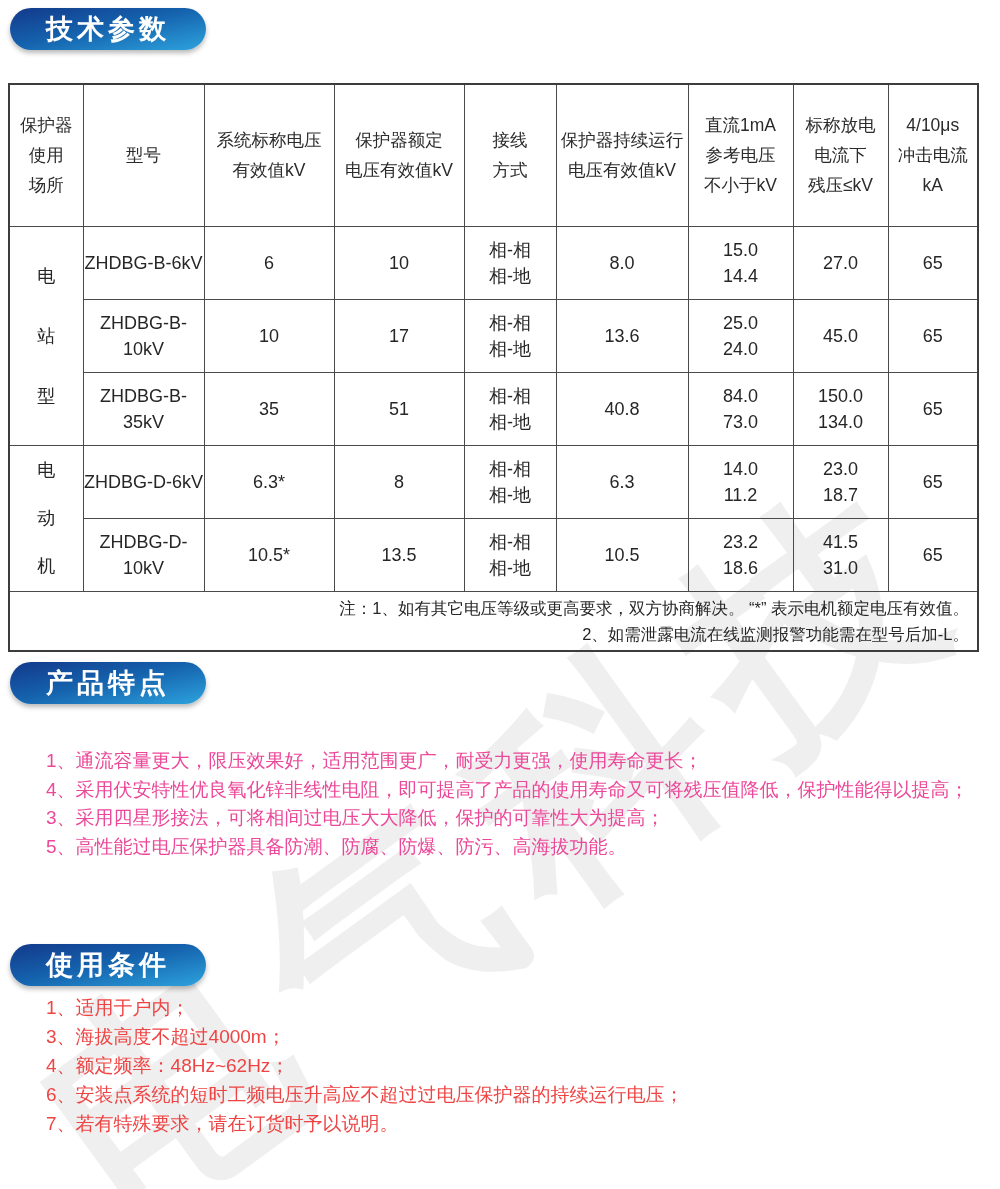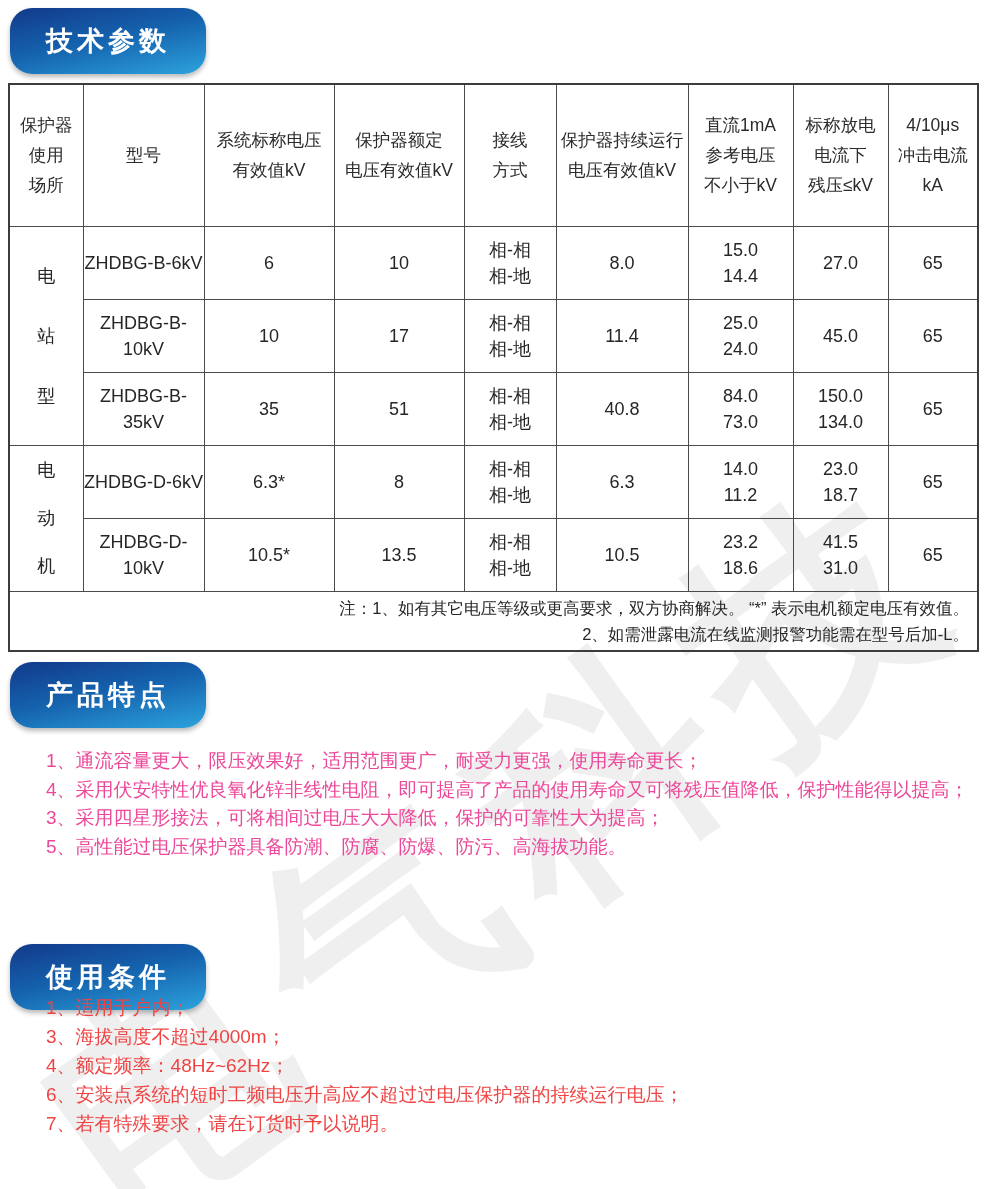--- a/index.html
+++ b/index.html
@@ -14,21 +14,21 @@
     transform:rotate(-36deg);transform-origin:left top;
     font-size:235px;font-weight:bold;letter-spacing:28px;white-space:nowrap;
     color:rgba(125,125,125,0.12);pointer-events:none;
   }
   .layer{position:absolute;z-index:1;}
   
   .pill{
     display:inline-block;
     background:linear-gradient(168deg,#12398a 0%,#1563ae 48%,#2da3dd 100%);
     color:#fff;font-weight:bold;font-size:27px;letter-spacing:4px;
-    border-radius:22px;padding:17px 36px;line-height:32px;
+    border-radius:22px;padding:5px 36px;line-height:32px;
     box-shadow:0 3px 5px rgba(0,0,0,0.28);
   }
   
   table.spec{
     border-collapse:collapse;table-layout:fixed;width:969px;
     background:transparent;
   }
   table.spec th,table.spec td{
     border:1px solid #4a4a4a;text-align:center;vertical-align:middle;
     font-weight:normal;padding:0;white-space:pre-line;
@@ -110,21 +110,21 @@
 14.4</td>
         <td>27.0</td>
         <td>65</td>
       </tr>
       <tr class="row">
         <td>ZHDBG-B-10kV</td>
         <td>10</td>
         <td>17</td>
         <td class="wiring">相-相
 相-地</td>
-        <td>11.4</td>
+        <td>13.6</td>
         <td>25.0
 24.0</td>
         <td>45.0</td>
         <td>65</td>
       </tr>
       <tr class="row">
         <td>ZHDBG-B-35kV</td>
         <td>35</td>
         <td>51</td>
         <td class="wiring">相-相

